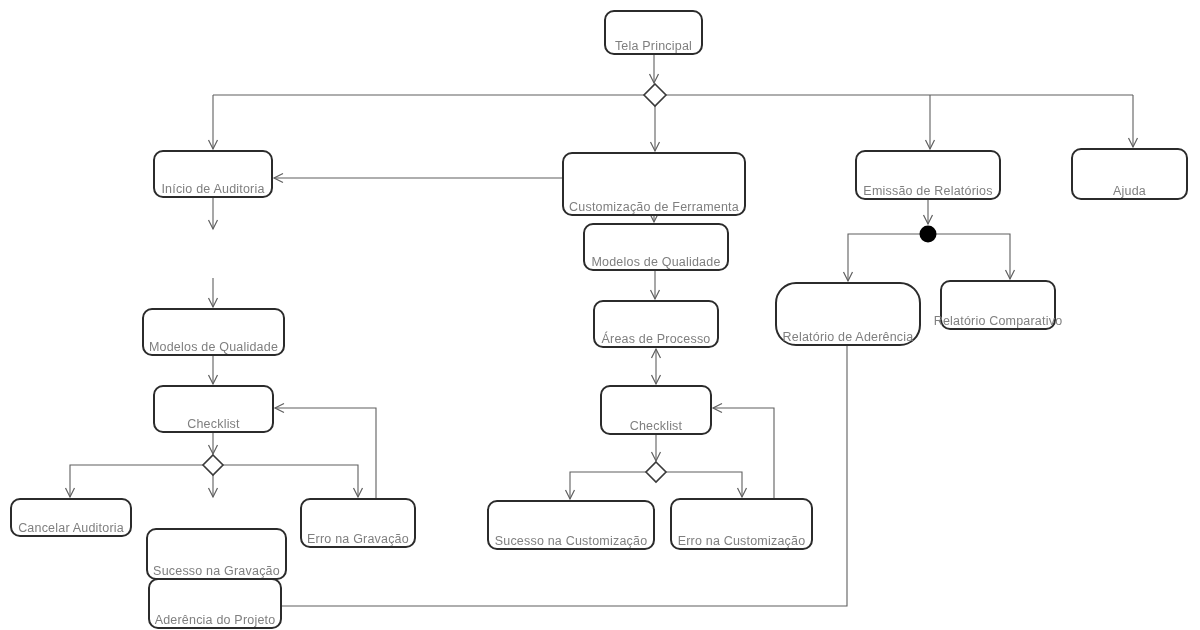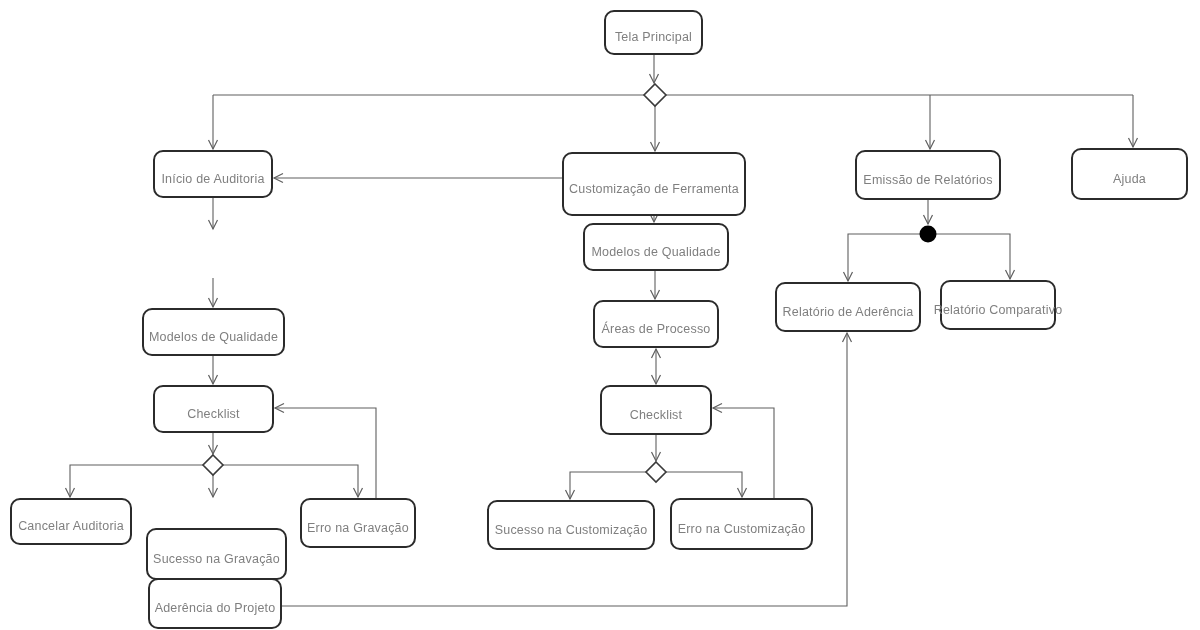--- a/index.html
+++ b/index.html
@@ -4,21 +4,21 @@
 <style>
   html,body{margin:0;padding:0;background:#ffffff;}
   #canvas{
     position:relative;width:1200px;height:630px;background:#ffffff;
     font-family:"Liberation Sans",sans-serif;overflow:hidden;
   }
   #edge-layer{position:absolute;left:0;top:0;width:1200px;height:630px;}
   .node{
     position:absolute;box-sizing:border-box;background:#ffffff;
     border:2px solid #2b2b2b;border-radius:10px;
-    display:flex;justify-content:center;align-items:center;
+    display:flex;justify-content:center;align-items:flex-end;
     padding-top:9px;
   }
   .node-label{
     font-size:12.5px;color:#7f7f7f;white-space:nowrap;letter-spacing:.2px;
   }
 </style>
 </head>
 <body>
 
 <div id="canvas">
@@ -97,21 +97,21 @@
     </div>
     <div class="node" style="left: 1071px; top: 148px; width: 117px; height: 52px;">
       <span class="node-label">Ajuda</span>
     </div>
     <div class="node" style="left: 142px; top: 308px; width: 143px; height: 48px;">
       <span class="node-label">Modelos de Qualidade</span>
     </div>
     <div class="node" style="left: 153px; top: 385px; width: 121px; height: 48px;">
       <span class="node-label">Checklist</span>
     </div>
-    <div class="node" style="left: 10px; top: 498px; width: 122px; height: 47px;">
+    <div class="node" style="left: 10px; top: 498px; width: 122px; height: 39px;">
       <span class="node-label">Cancelar Auditoria</span>
     </div>
     <div class="node" style="left: 146px; top: 498px; width: 141px; height: 52px; margin-top: 30px;">
       <span class="node-label">Sucesso na Gravação</span>
     </div>
     <div class="node" style="left: 300px; top: 498px; width: 116px; height: 50px;">
       <span class="node-label">Erro na Gravação</span>
     </div>
     <div class="node" style="left: 148px; top: 578px; width: 134px; height: 51px;">
       <span class="node-label">Aderência do Projeto</span>
@@ -124,19 +124,19 @@
     </div>
     <div class="node" style="left: 600px; top: 385px; width: 112px; height: 50px;">
       <span class="node-label">Checklist</span>
     </div>
     <div class="node" style="left: 487px; top: 500px; width: 168px; height: 50px;">
       <span class="node-label">Sucesso na Customização</span>
     </div>
     <div class="node" style="left: 670px; top: 498px; width: 143px; height: 52px;">
       <span class="node-label">Erro na Customização</span>
     </div>
-    <div class="node" style="left: 775px; top: 282px; width: 146px; height: 50px;">
+    <div class="node" style="left: 775px; top: 282px; width: 146px; height: 64px; border-radius: 21px;">
       <span class="node-label">Relatório de Aderência</span>
     </div>
     <div class="node" style="left: 940px; top: 280px; width: 116px; height: 50px;">
       <span class="node-label">Relatório Comparativo</span>
     </div>
   </div>
 
 </body></html>

